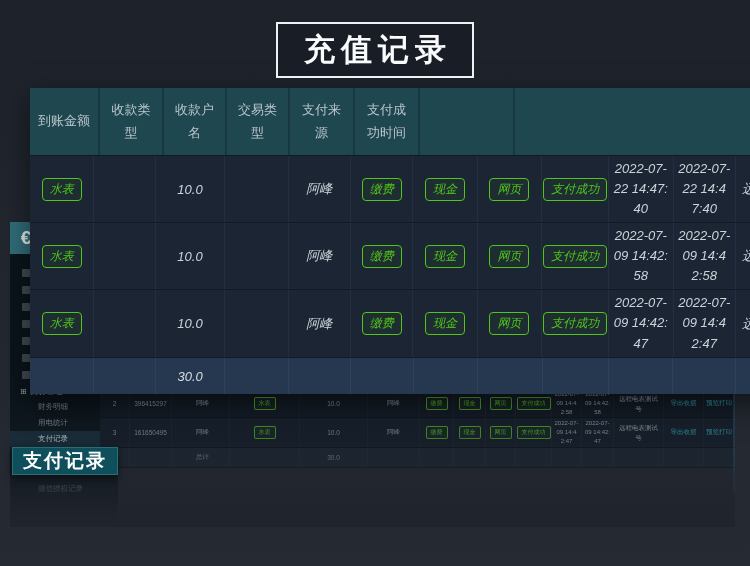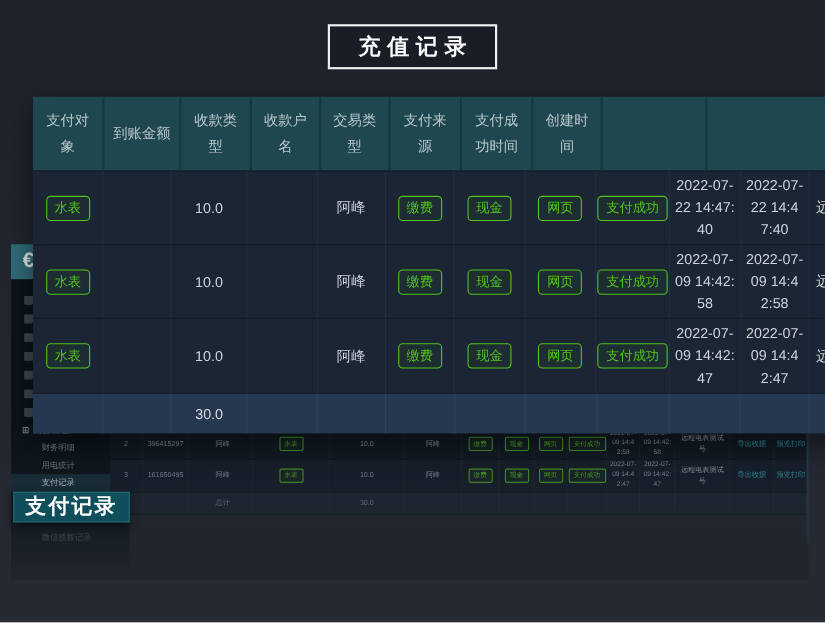--- a/index.html
+++ b/index.html
@@ -4,34 +4,34 @@
 <style>
   * { margin:0; padding:0; box-sizing:border-box; }
   html,body { width:750px; height:566px; }
   body { font-family:"Liberation Sans","DejaVu Sans",sans-serif; }
   .page { position:relative; width:750px; height:566px; overflow:hidden;
           background:linear-gradient(180deg,#1c212a 0%,#21262f 40%,#252a33 100%); }
 
   
   .title-box { position:absolute; left:50%; top:22px; transform:translateX(-50%);
     border:2px solid #eef0f2; background:#181d26; color:#fafbfc;
-    font-size:20px; font-weight:bold; letter-spacing:6px;
+    font-size:31px; font-weight:bold; letter-spacing:6px;
     padding:5px 20px 5px 26px; white-space:nowrap; z-index:20; }
 
   
   .mt { position:absolute; left:30px; top:88px; width:800px; z-index:5;
         box-shadow:0 10px 26px rgba(0,0,0,.5); }
   .mt-header { display:flex; background:#1f4750; height:67px; }
   .mt-hcell { display:flex; align-items:center; justify-content:center; text-align:center;
     color:#b9c6cb; font-size:13px; line-height:1.7; padding:0 6px;
     border-right:2px solid #173840; }
   .mt-row { display:flex; background:#1b2534; height:67px; border-top:1px solid #121a27; }
   .mt-row.h68 { height:68px; }
   .mt-cell { display:flex; align-items:center; justify-content:center; text-align:center;
-    color:#ccd3da; font-size:13px; border-right:1px solid #242f44; padding:0 4px; }
+    color:#ccd3da; font-size:13px; border-right:1px solid #242f44; padding:0 4px;font-style:italic; }
   .mt-total { display:flex; background:#263850; height:37px; border-top:1px solid #121a27; }
   .mt-total .mt-cell { border-right:1px solid #2e405a; color:#d6dce2; }
   .c0{width:65px} .c1{width:62px} .c2{width:70px} .c3{width:64px} .c4{width:63px}
   .c5{width:63px} .c6{width:65px} .c7{width:65px} .c8{width:67px} .c9{width:65px}
   .c10{width:63px} .c11{width:95px}
   .t { word-break:break-all; line-height:1.55; }
   .cell-left { justify-content:flex-start; padding-left:6px; white-space:nowrap; overflow:hidden; }
   .tag { display:inline-block; border:1px solid #52c41a; color:#52c41a;
     border-radius:4px; padding:3px 7px; font-size:12px; line-height:1.25;
     background:rgba(82,196,26,.05); white-space:nowrap; }
@@ -224,28 +224,26 @@
         <div class="b-l2"></div>
       </div>
     </div>
     <div class="bg-edge"></div>
   </div>
 
   <div class="callout">支付记录</div>
 
   <div class="mt">
     <div class="mt-header">
-      <div class="mt-hcell c0">支付对象</div>
       <div class="mt-hcell c2">到账金额</div>
       <div class="mt-hcell c3">收款类型</div>
       <div class="mt-hcell c4">收款户名</div>
       <div class="mt-hcell c5">交易类型</div>
       <div class="mt-hcell c7">支付来源</div>
       <div class="mt-hcell c9">支付成功时间</div>
-      <div class="mt-hcell c10">创建时间</div>
       <div class="mt-hcell c11"></div>
     </div>
 
     <div class="mt-row">
       <div class="mt-cell c0">
           <span class="tag">水表</span>
         </div>
       <div class="mt-cell c1"></div>
       <div class="mt-cell c2">10.0</div>
       <div class="mt-cell c3"></div>

